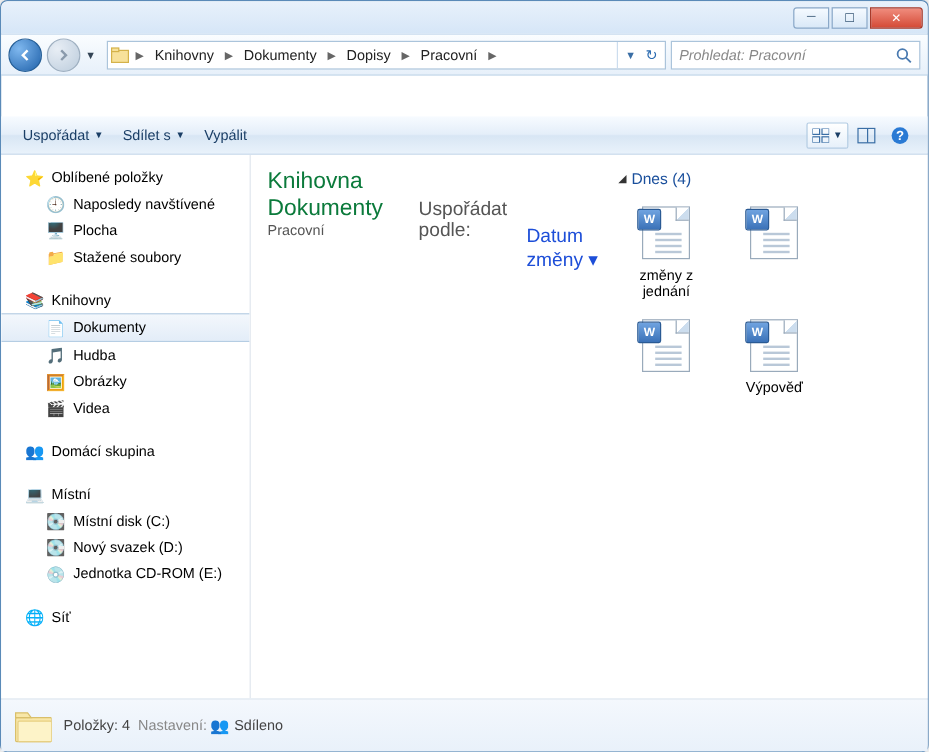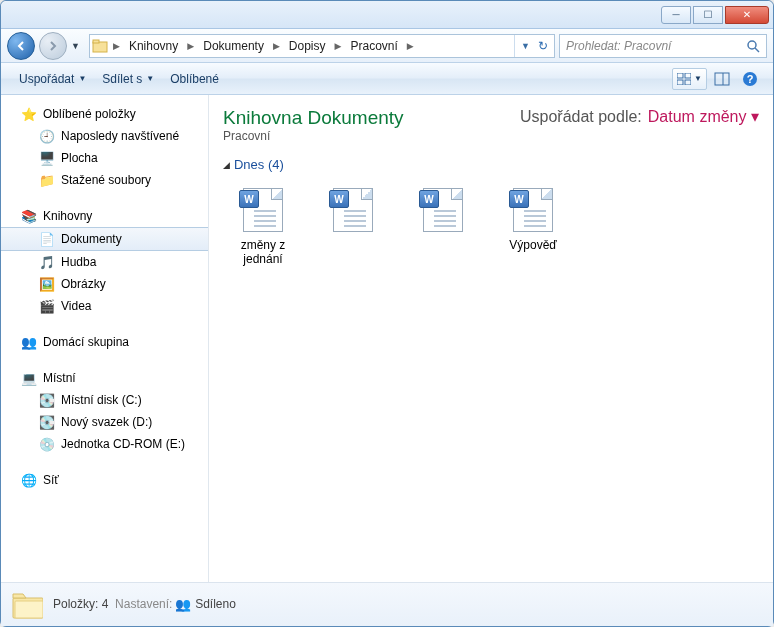--- a/index.html
+++ b/index.html
@@ -14,39 +14,39 @@
 .navcircle { width: 28px; height: 28px; border-radius: 50%; background: radial-gradient(circle at 30% 30%, #7fb8ef, #1e60a9); border: 1px solid #245e97; display:flex;align-items:center;justify-content:center;color:#fff;font-weight:bold; }
 .navcircle.fwd { background: radial-gradient(circle at 30% 30%, #e8eef5, #bcccdc); border-color:#9eafc0; color:#8a9aac;}
 .nav-dd { width:14px; color:#345; font-size:9px;}
 .breadcrumb { flex: 1; height: 24px; border: 1px solid #abc4db; background: #fff; display: flex; align-items: center; font-size: 12px; color: #222; overflow:hidden; }
 .bc-icon { width: 20px; display:flex; justify-content:center; }
 .bc-seg { padding: 0 6px; height:100%; display:flex; align-items:center; border-right: 0; }
 .bc-arrow { color: #666; font-size: 9px; padding: 0 3px;}
 .bc-end { margin-left:auto; display:flex; align-items:center; padding:0 6px; border-left:1px solid #cde; height:100%; color:#3a6ea5;}
 .searchbox { width: 208px; height: 24px; border: 1px solid #abc4db; background: #fff; display: flex; align-items: center; padding: 0 6px; font-size: 12px; color: #888; font-style: italic; }
 .searchbox .mag { margin-left:auto; font-style:normal; color:#3a6ea5;}
-.toolbar { height: 32px; background: linear-gradient(#f7fbff,#e4eef9 48%,#d8e6f4 52%,#e9f2fb); border-bottom: 1px solid #bcd2e8; display: flex; align-items: center; padding: 0 10px; font-size: 12px; color: #1a3e66; }
+.toolbar { height: 32px; background: linear-gradient(#f7fbff,#e4eef9 48%,#d8e6f4 52%,#e9f2fb); border-bottom: 1px solid #bcd2e8; display: flex; align-items: center; padding: 0 10px; font-size: 12px; color: #1a3e66; margin-top: 34px; }
 .toolbar .tbtn { padding: 4px 8px; display:flex; align-items:center; gap:4px;}
 .toolbar .tbtn .dd { font-size:8px;}
 .toolbar .spacer { flex:1; }
 .toolbar .iconbtn { width:26px; height:22px; border:1px solid transparent; display:flex; align-items:center; justify-content:center; margin-left:2px;}
 .toolbar .iconbtn.view { border:1px solid #b5cde3; background:linear-gradient(#fff,#e6f0fa); border-radius:2px; padding:0 4px; width:auto;}
 .body { flex:1; display:flex; overflow:hidden; background:#fff;}
 .sidebar { width: 208px; border-right: 1px solid #e0e7ee; padding: 8px 0; font-size: 12px; overflow-y:auto;}
 .navgroup { margin-bottom: 14px; }
 .navhead { display:flex; align-items:center; gap:6px; padding: 3px 10px 3px 20px; color:#000; }
 .navitem { display:flex; align-items:center; gap:6px; padding: 3px 10px 3px 38px; color:#000;}
 .navitem.selected { background: linear-gradient(#f3f7fc,#e3edf8); border: 1px solid #b5cde3; border-left:none; border-right:none;}
 .ic { width:16px; height:16px; display:flex; align-items:center; justify-content:center; font-size:13px;}
-.content { flex:1; display:flex; flex-direction:column; padding: 8px 14px; overflow:auto;}
+.content { flex:1; display:flex; padding: 8px 14px; overflow:auto;}
 .libhead { display:flex; align-items:flex-start; justify-content:space-between; padding: 4px 0 10px 0;}
 .libtitle { font-size: 19px; color: #0b7a3b; }
 .libsub { font-size: 12px; color: #555;}
 .arrangeby { font-size:16px; color:#555; display:flex; align-items:center; gap:6px;}
-.arrangeby .val { color:#be185d;}
+.arrangeby .val { color:#1d4ed8;margin-top:48px;}
 .group { }
 .grouphead { font-size: 13px; color: #1a4f9c; padding: 4px 0; display:flex; align-items:center; gap:4px;}
 .grouphead .tri { font-size:9px; color:#333;}
 .files { display:flex; flex-wrap:wrap; gap: 6px 10px; padding:6px 0;}
 .file { width: 80px; display:flex; flex-direction:column; align-items:center; text-align:center; font-size:12px; color:#000; padding:4px;}
 .file .thumb { width:48px; height:48px; position:relative; margin-bottom:4px;}
 .page { position:absolute; top:2px; left:4px; width:40px; height:44px; background:#fff; border:1px solid #9ab; }
 .page::before { content:""; position:absolute; top:0; right:0; width:10px; height:10px; background:linear-gradient(135deg,#fff 50%,#cde 50%); border-left:1px solid #9ab; border-bottom:1px solid #9ab;}
 .wicon { position:absolute; left:0; top:4px; width:20px; height:18px; background:linear-gradient(#6fa3e0,#3b72b8); border:1px solid #2a5a94; border-radius:2px; color:#fff; font-size:10px; font-weight:bold; display:flex; align-items:center; justify-content:center;}
 .lines { position:absolute; top:18px; left:10px; right:6px;}
@@ -113,21 +113,21 @@
   <div class="toolbar">
     <div class="tbtn">
         <span>Uspořádat</span>
         <span class="dd">▼</span>
       </div>
     <div class="tbtn">
         <span>Sdílet s</span>
         <span class="dd">▼</span>
       </div>
     <div class="tbtn">
-        <span>Oblíbené</span>
+        <span>Vypálit</span>
       </div>
     <div class="spacer"></div>
     <div class="iconbtn view">
       <svg width="14" height="12">
           <rect x="0" y="0" width="6" height="5" fill="none" stroke="#3a6ea5"></rect>
           <rect x="8" y="0" width="6" height="5" fill="none" stroke="#3a6ea5"></rect>
           <rect x="0" y="7" width="6" height="5" fill="none" stroke="#3a6ea5"></rect>
           <rect x="8" y="7" width="6" height="5" fill="none" stroke="#3a6ea5"></rect>
         </svg>
       <span class="dd" style="margin-left:3px;font-size:8px;">▼</span>

